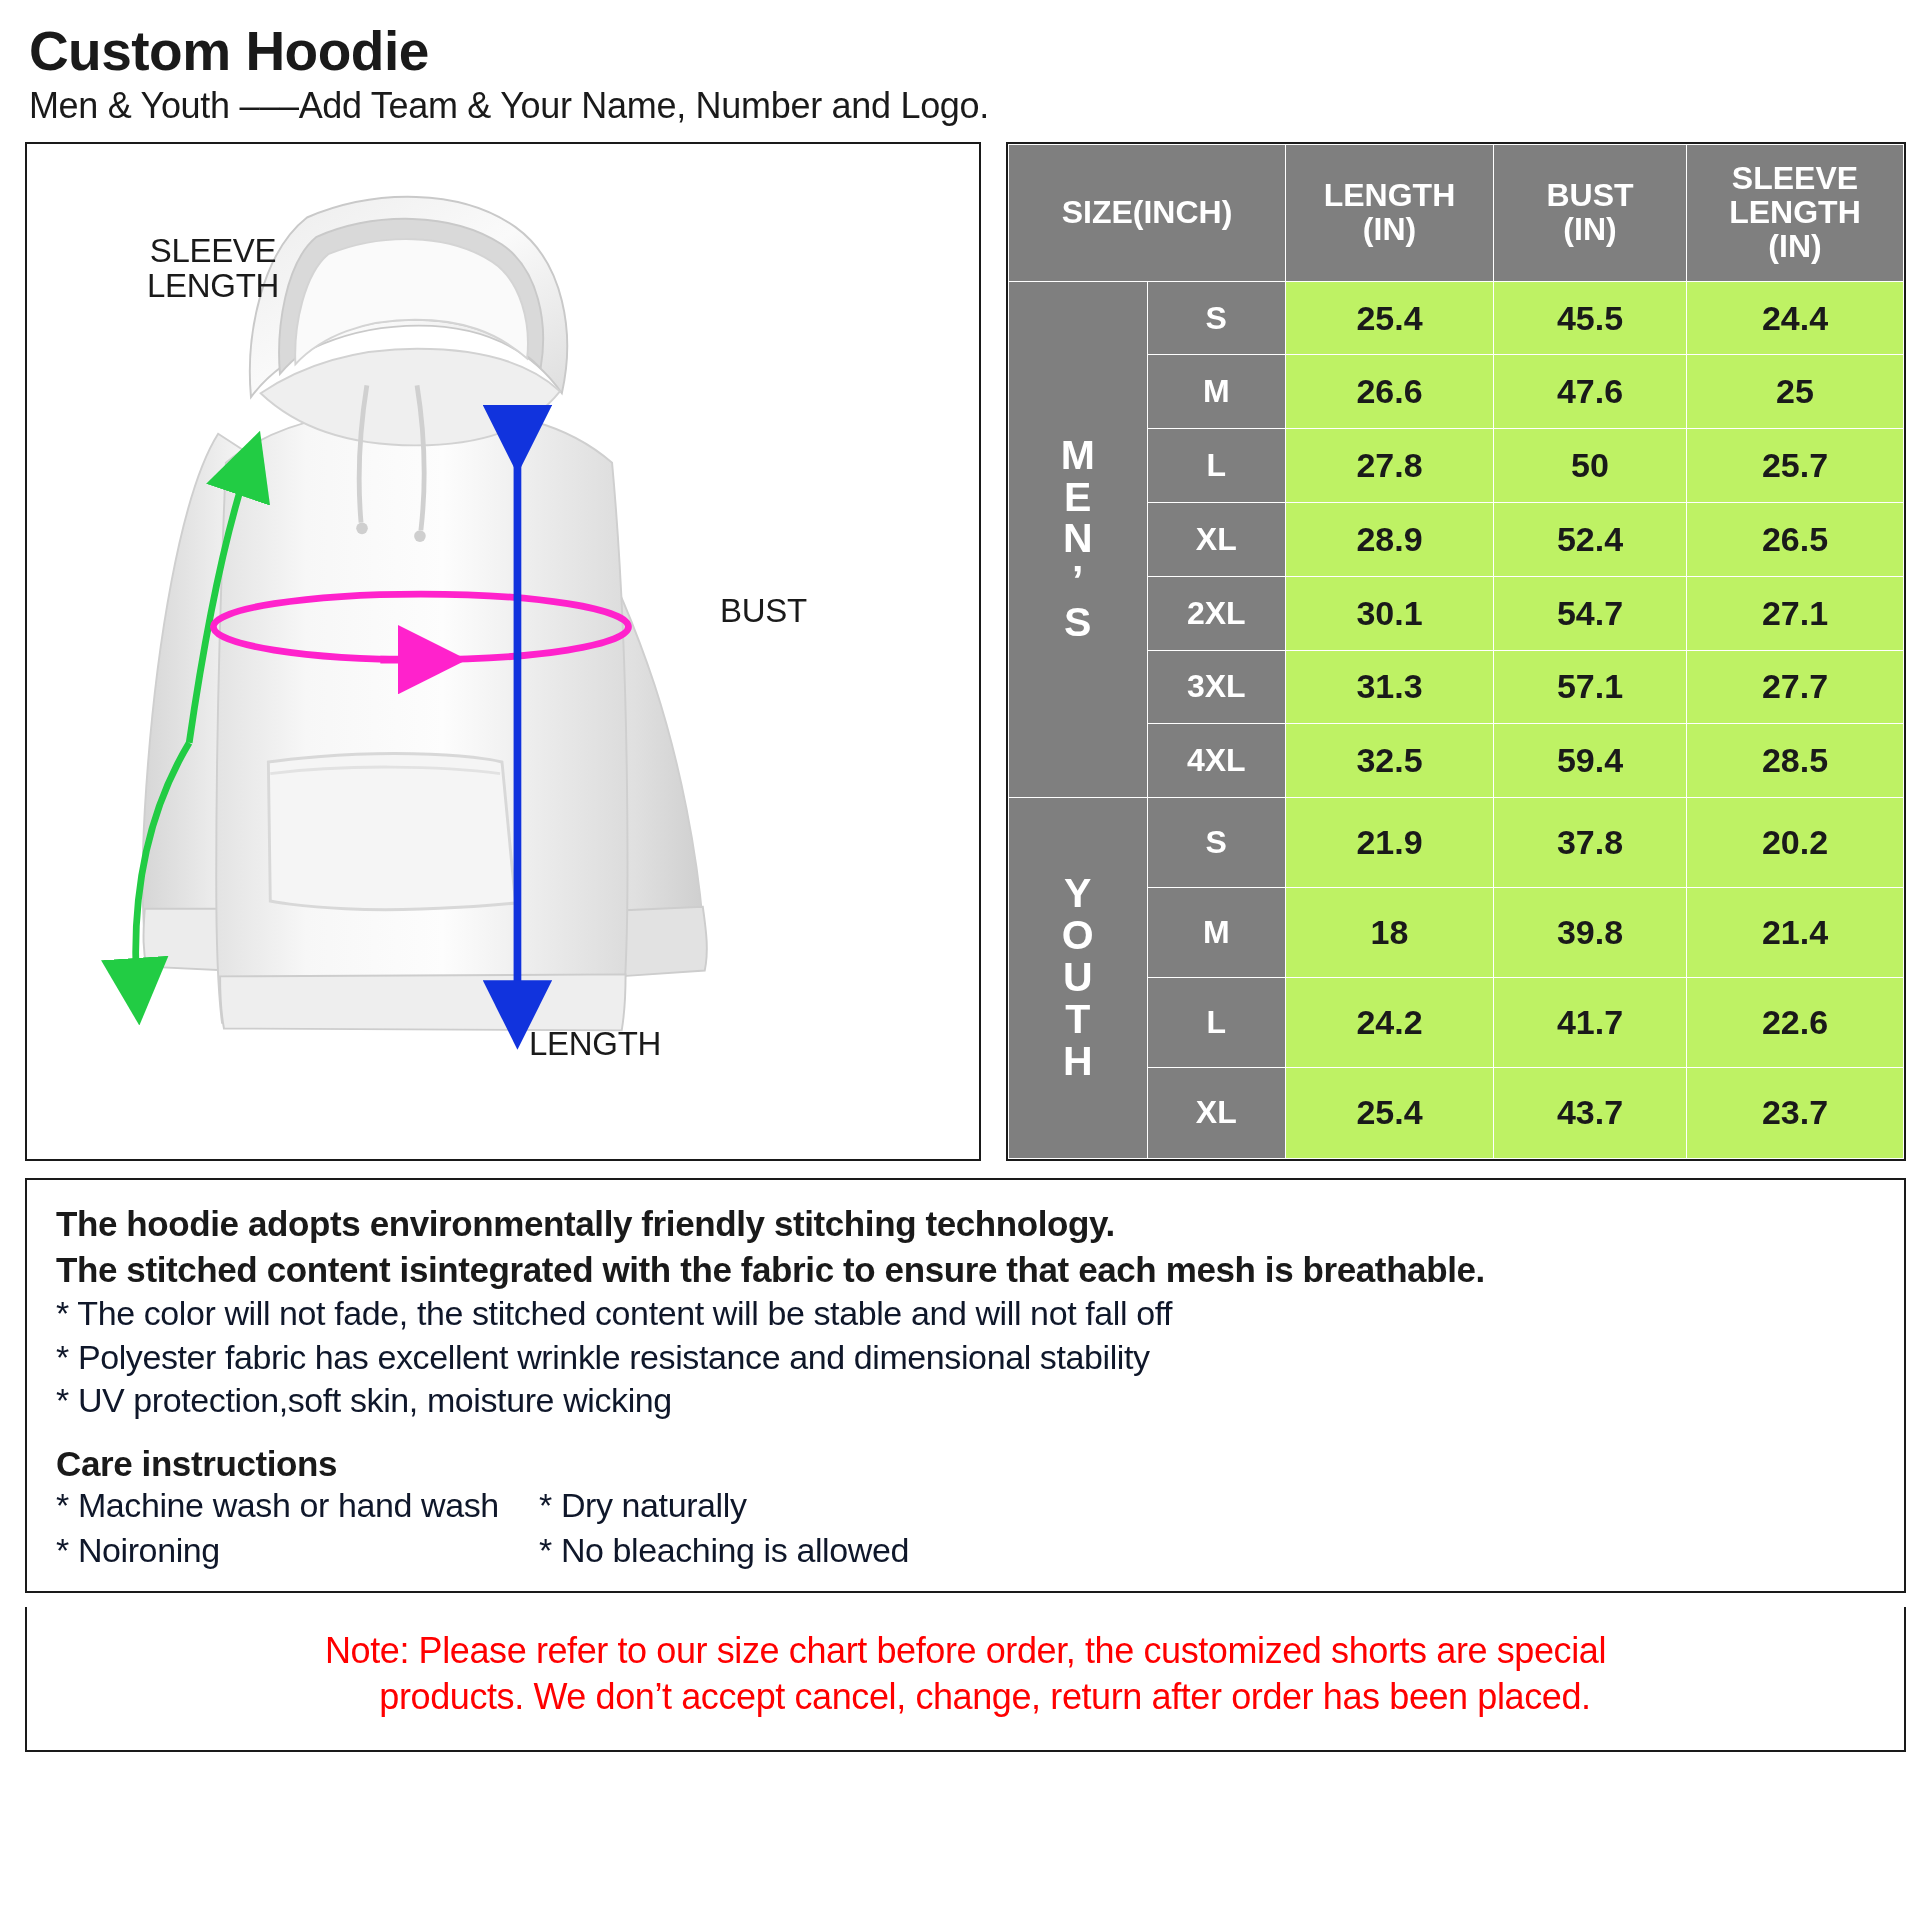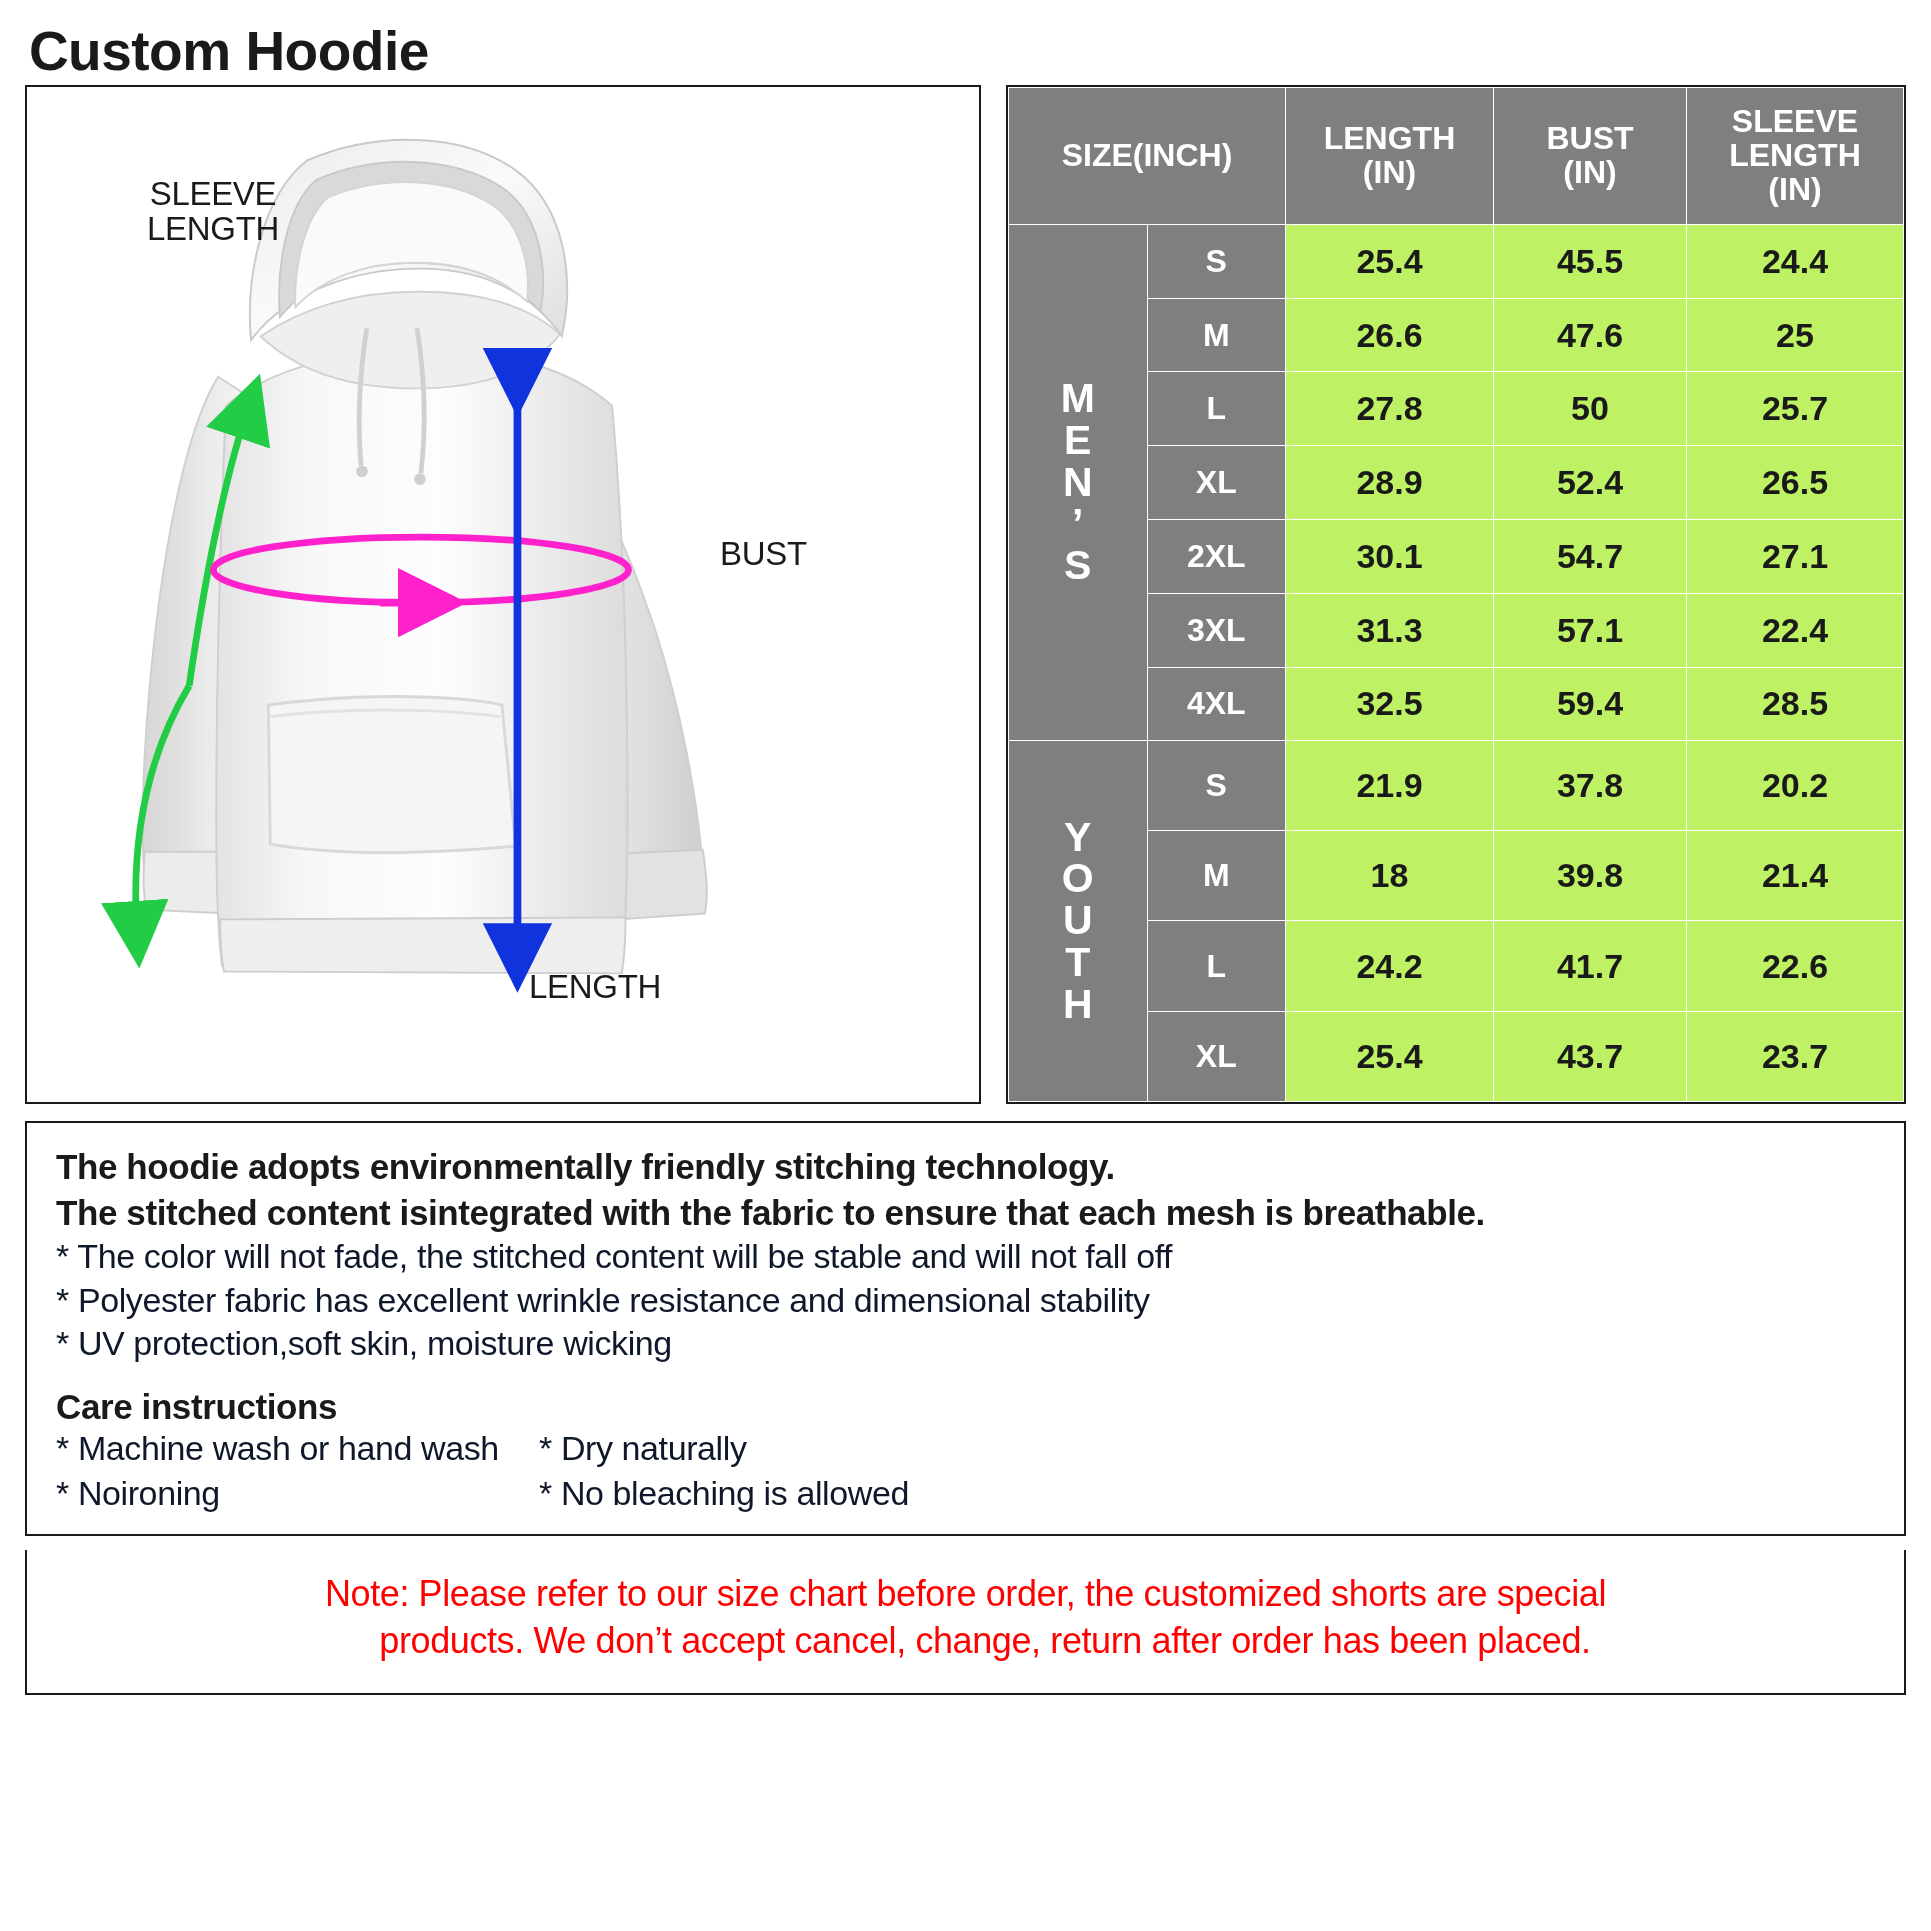--- a/index.html
+++ b/index.html
@@ -168,20 +168,21 @@
     letter-spacing: -0.4px;
   }
   .note-red .l2 { display: block; padding-left: 39px; }
 </style>
 </head>
 <body>
 
 <div class="page">
 
   <div class="title">Custom Hoodie</div>
+  <div class="subtitle">Men &amp; Youth –––Add Team &amp; Your Name, Number and Logo.</div>
 
   <div class="top-row">
 
     <div class="figure-box">
 
       <svg class="fig" width="950" height="1013" viewBox="0 0 984 1049">
         <defs>
           <linearGradient id="body" x1="0" y1="0" x2="1" y2="0">
             <stop offset="0%" stop-color="#e3e3e3"></stop>
             <stop offset="22%" stop-color="#f7f7f7"></stop>
@@ -312,21 +313,21 @@
           <tr>
             <td class="col-size">2XL</td>
             <td class="val">30.1</td>
             <td class="val">54.7</td>
             <td class="val">27.1</td>
           </tr>
           <tr>
             <td class="col-size">3XL</td>
             <td class="val">31.3</td>
             <td class="val">57.1</td>
-            <td class="val">22.4</td>
+            <td class="val">27.7</td>
           </tr>
           <tr>
             <td class="col-size">4XL</td>
             <td class="val">32.5</td>
             <td class="val">59.4</td>
             <td class="val">28.5</td>
           </tr>
 
           <tr>
             <td class="group-cell" rowspan="4">

